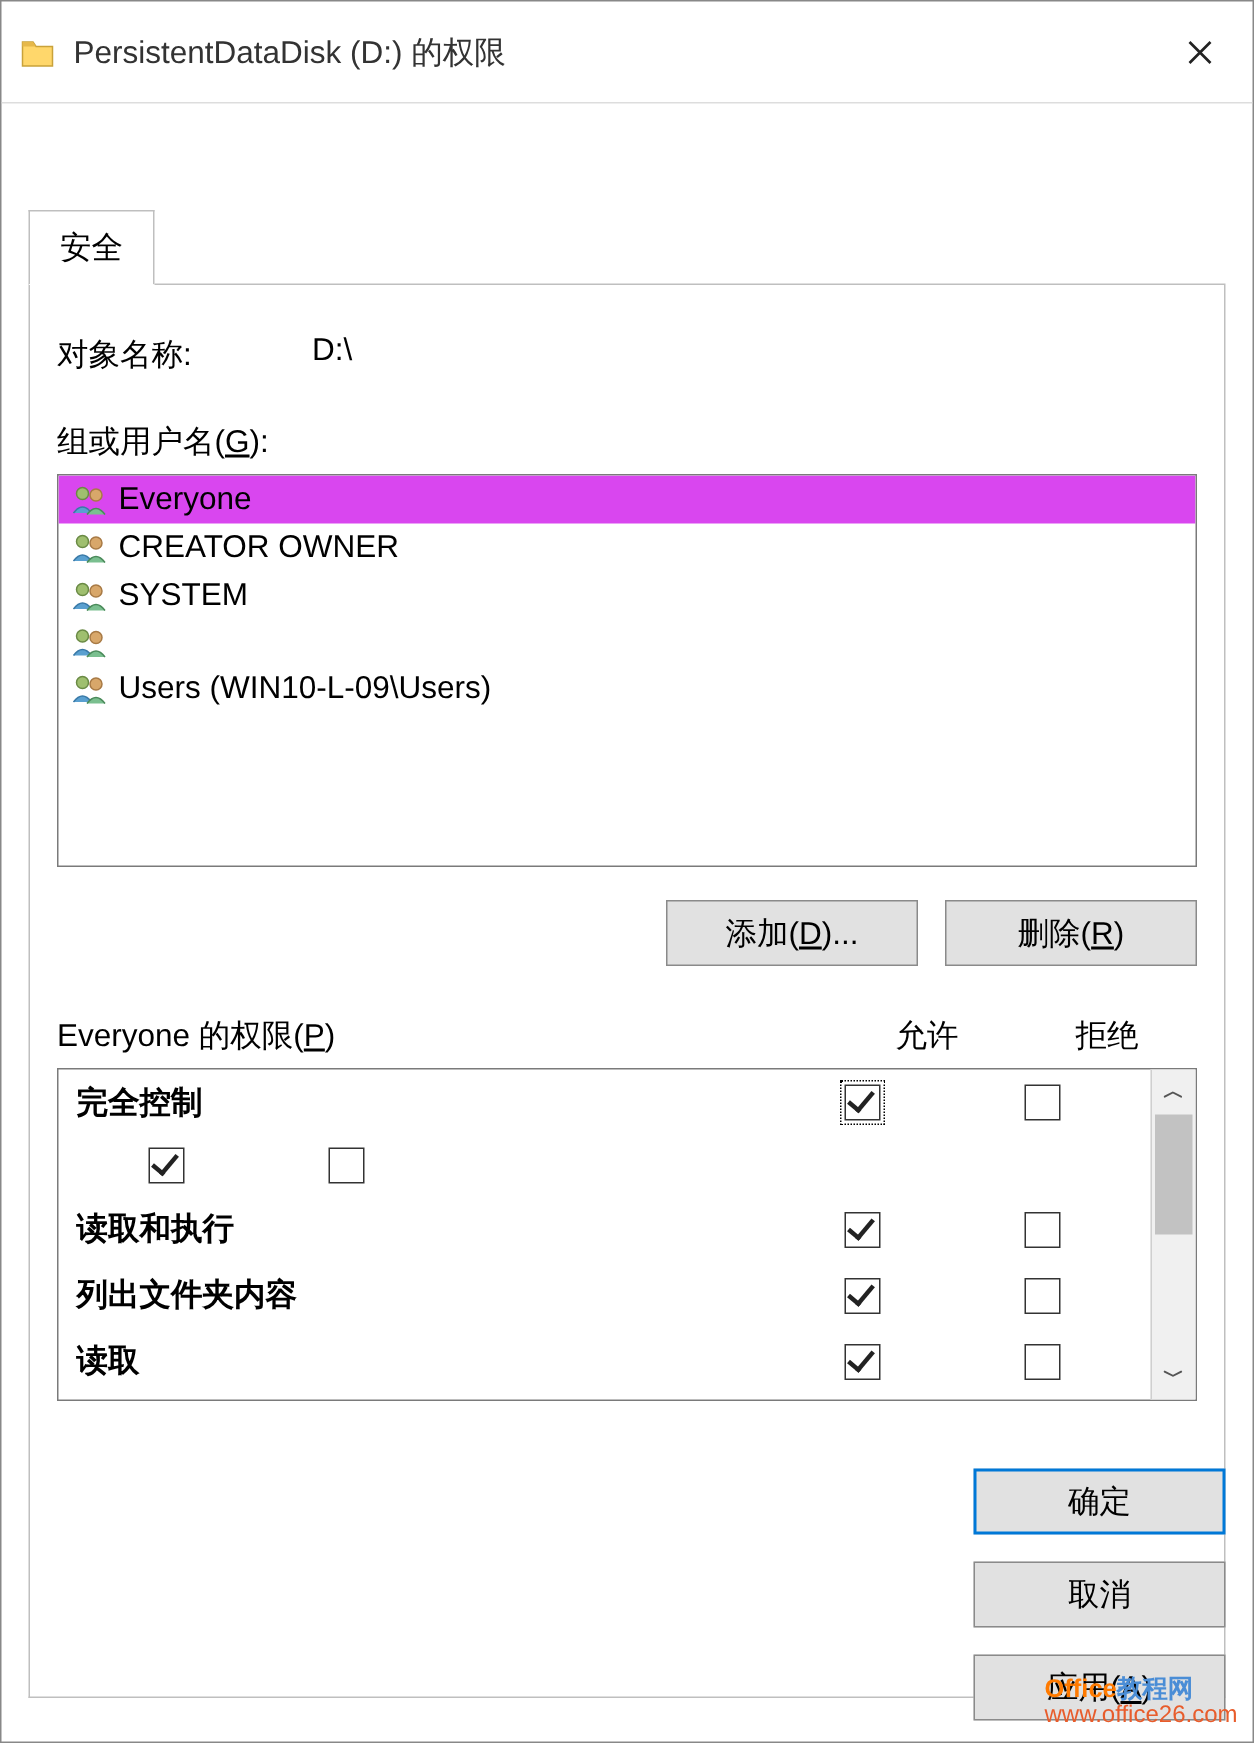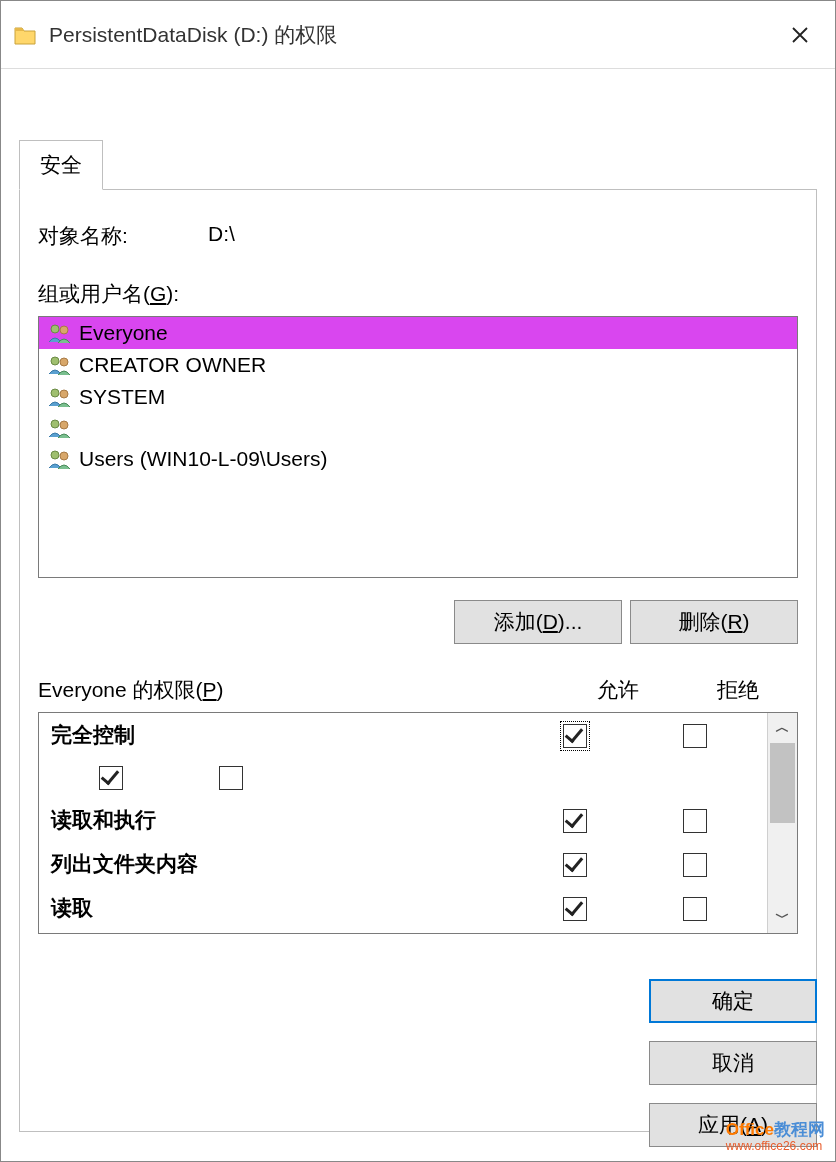--- a/index.html
+++ b/index.html
@@ -67,21 +67,21 @@
 .listbox-item {
   display: flex; align-items: center;
   padding: 4px 8px;
   font-size: 21px;
   cursor: default;
 }
 .listbox-item.selected { background: #d946ef; }
 .listbox-item .icon {
   width: 26px; height: 22px; margin-right: 6px;
 }
-.btn-row { display: flex; justify-content: flex-end; gap: 8px; margin-top: 22px; align-items: center; }
+.btn-row { display: flex; justify-content: flex-end; gap: 18px; margin-top: 22px; align-items: center; }
 .btn {
   width: 168px; height: 44px;
   border: 1px solid #8a8a8a;
   background: #e1e1e1;
   font-size: 21px;
   font-family: inherit;
   cursor: default;
 }
 .perm-header {
   display: flex;
@@ -150,21 +150,21 @@
   position: absolute;
   right: 6px; bottom: 6px;
   font-size: 14px;
   line-height: 1.1;
   text-align: left;
   padding: 2px 4px;
   pointer-events: none;
 }
 .watermark .wm1 { color: #ff7a00; font-weight: bold; font-size: 17px;}
 .watermark .wm1 .b { color: #4a8dd6; }
-.watermark .wm2 { color: #e85c2b; font-size: 12px; }
+.watermark .wm2 { color: #e85c2b; font-size: 16px; }
 </style>
 </head>
 <body>
 
 <div class="titlebar">
   <span class="titlebar-icon">
     <svg viewBox="0 0 24 26">
         <path d="M2 6 L9 6 L11 9 L22 9 L22 22 L2 22 Z" fill="#ffd76b" stroke="#c9a23a"></path>
         <path d="M2 6 L9 6 L11 9 L2 9 Z" fill="#e6b84a"></path>
       </svg>

